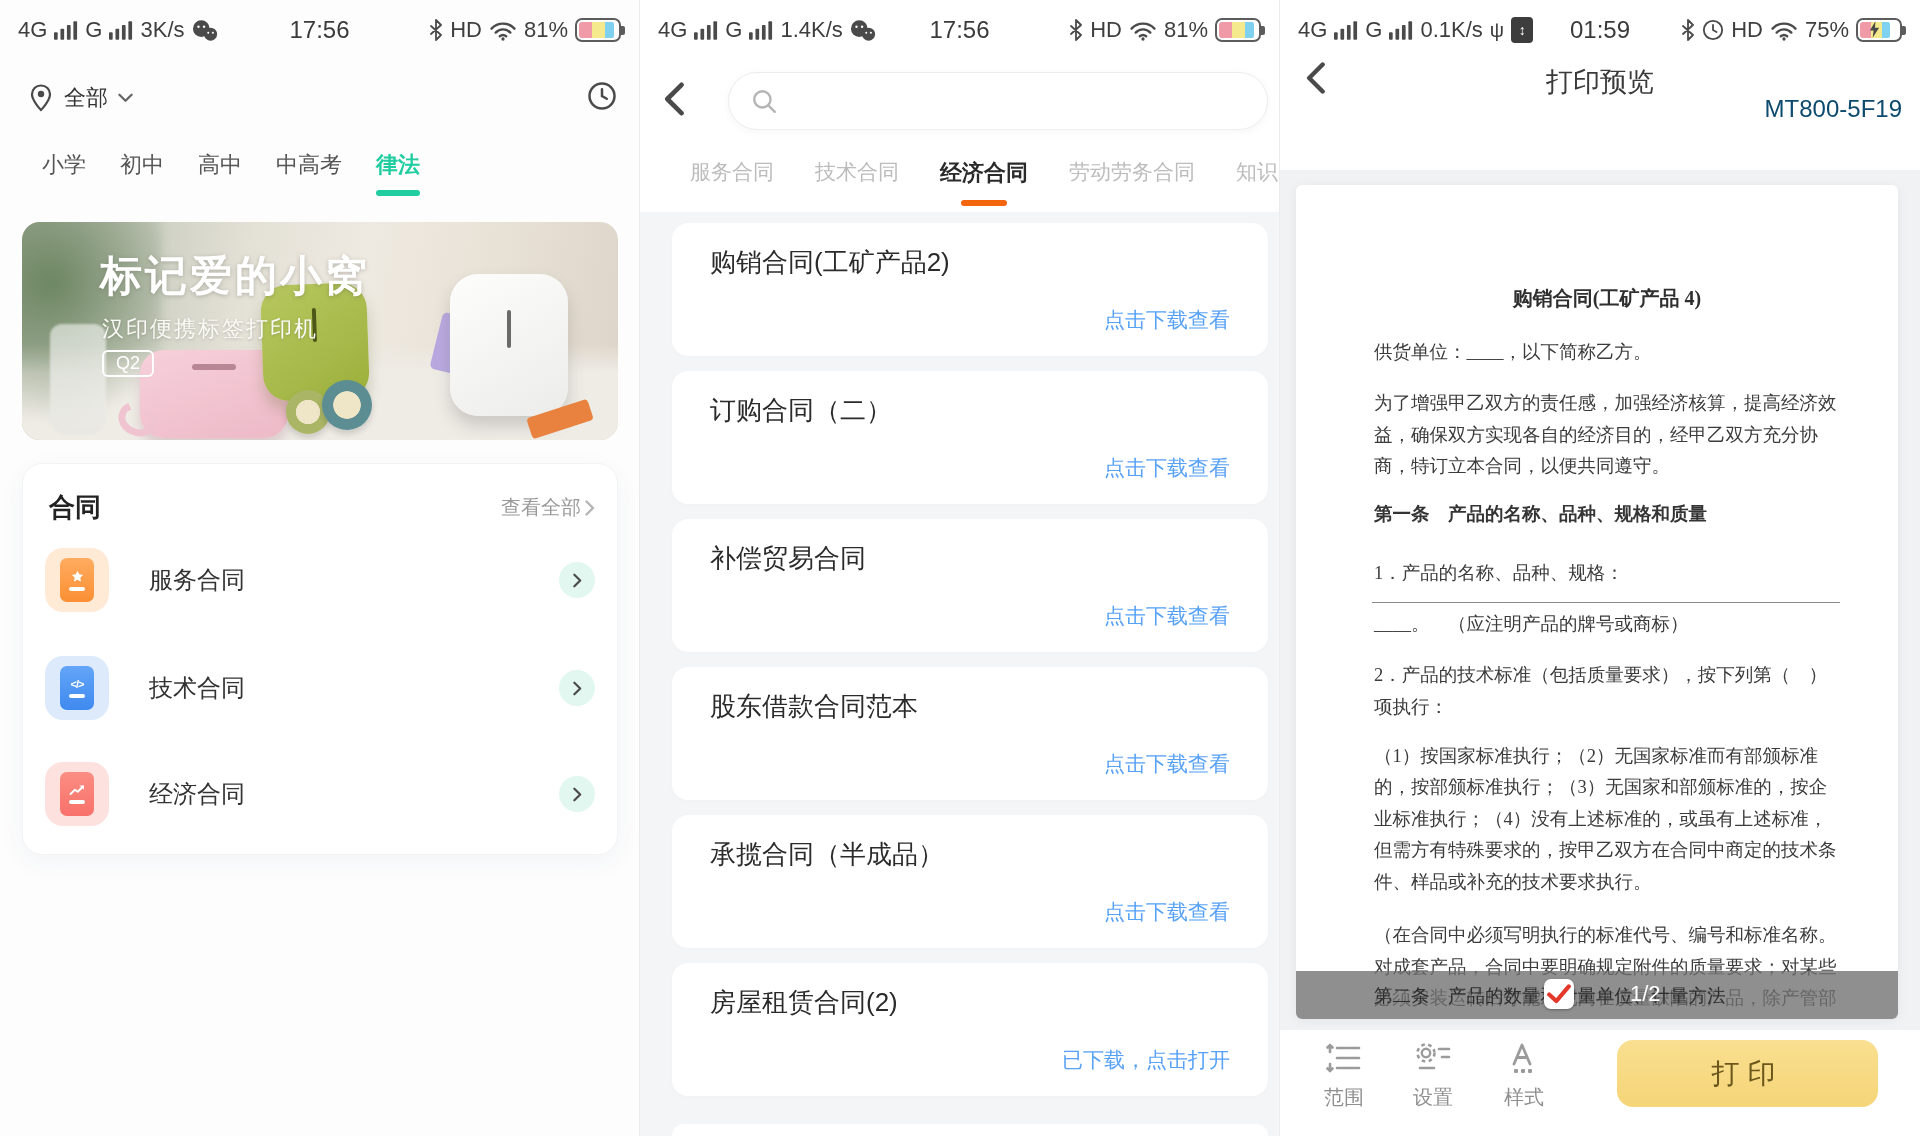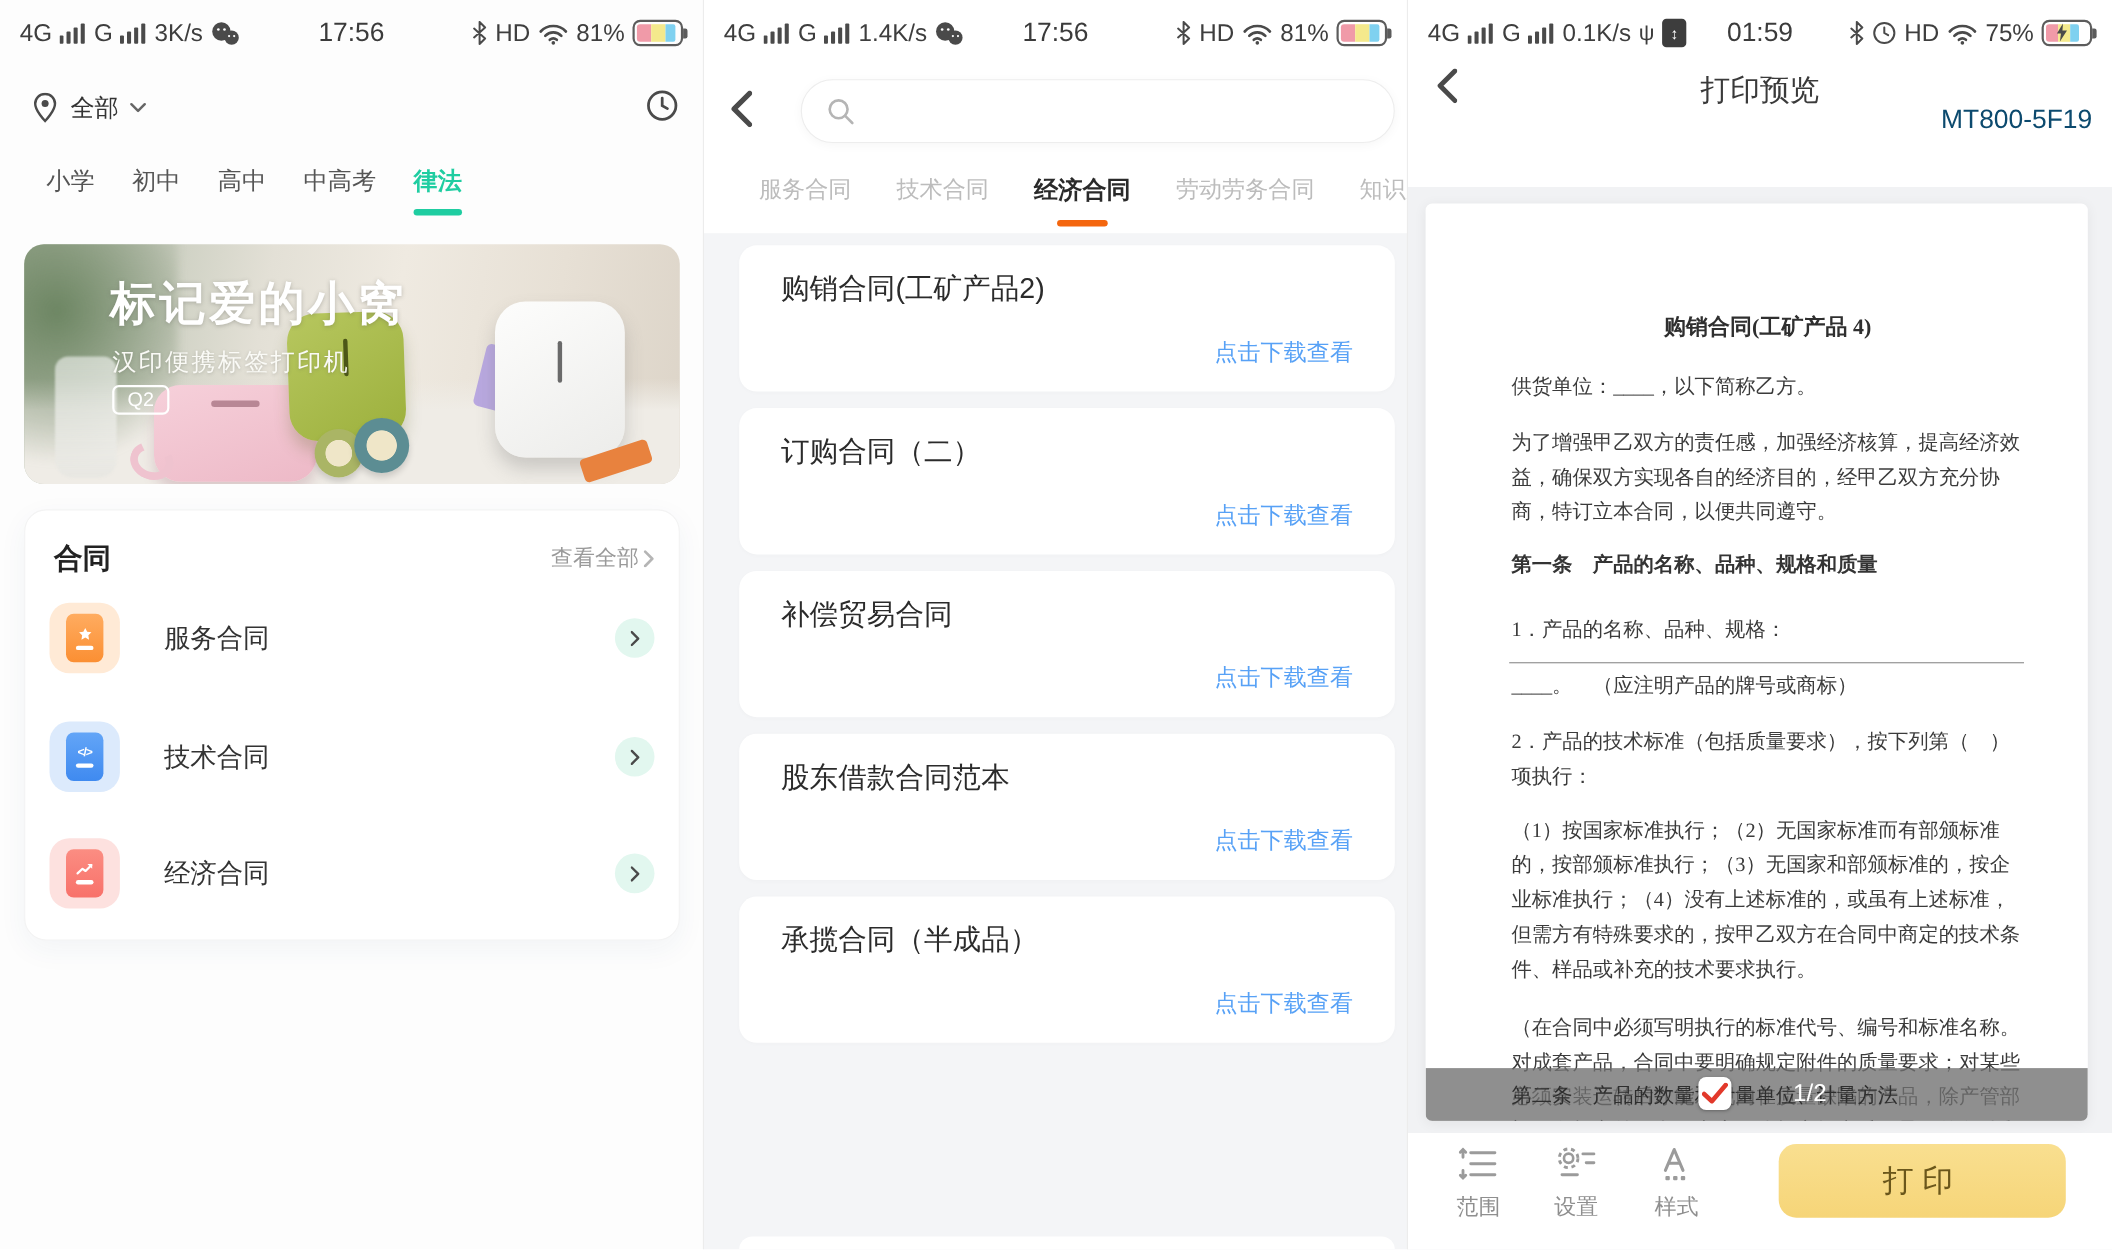--- a/index.html
+++ b/index.html
@@ -435,20 +435,24 @@
       <div class="dl-action">点击下载查看</div>
     </div>
     <div class="dl-card" style="top:667px">
       <div class="dl-title">股东借款合同范本</div>
       <div class="dl-action">点击下载查看</div>
     </div>
     <div class="dl-card" style="top:815px">
       <div class="dl-title">承揽合同（半成品）</div>
       <div class="dl-action">点击下载查看</div>
     </div>
+    <div class="dl-card" style="top:963px">
+      <div class="dl-title">房屋租赁合同(2)</div>
+      <div class="dl-action">已下载，点击打开</div>
+    </div>
     <div class="dl-sliver"></div>
   </section>
 
   <section class="screen screen3">
     <div class="s3-top"></div>
     <div class="s3-bottom"></div>
 
     <header class="statusbar">
       <div class="sbgrp">
         <span>4G</span>

